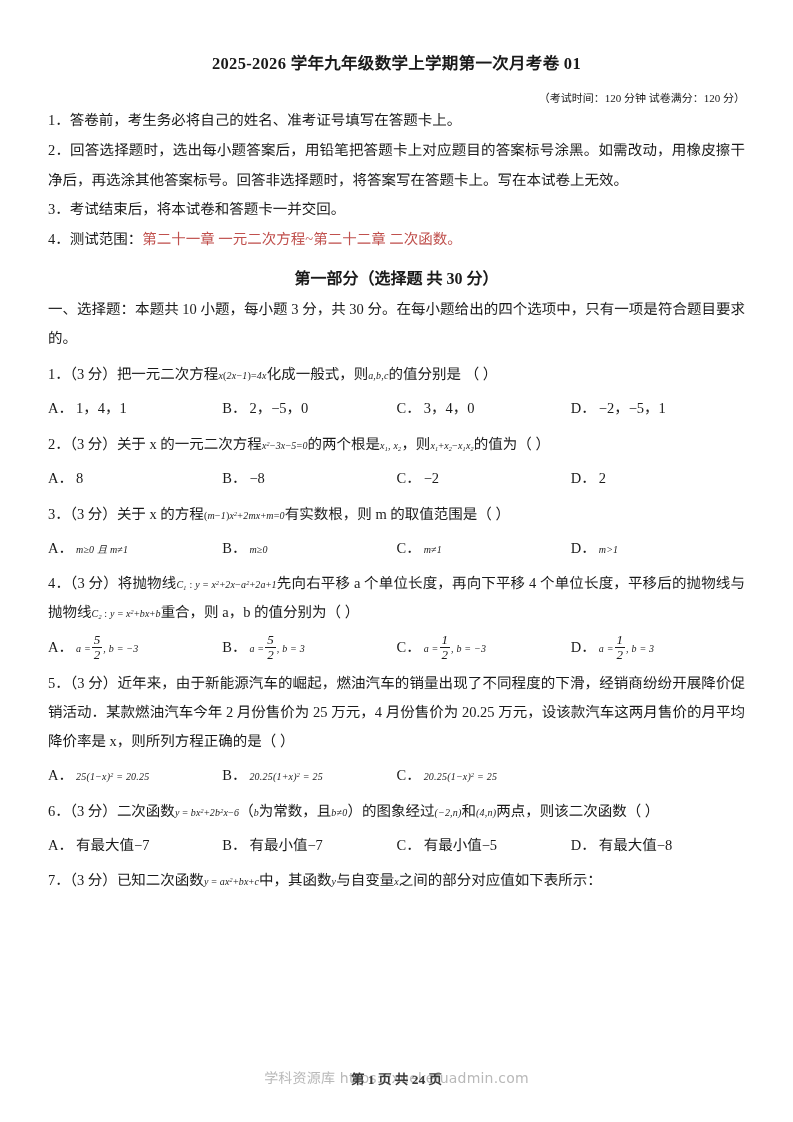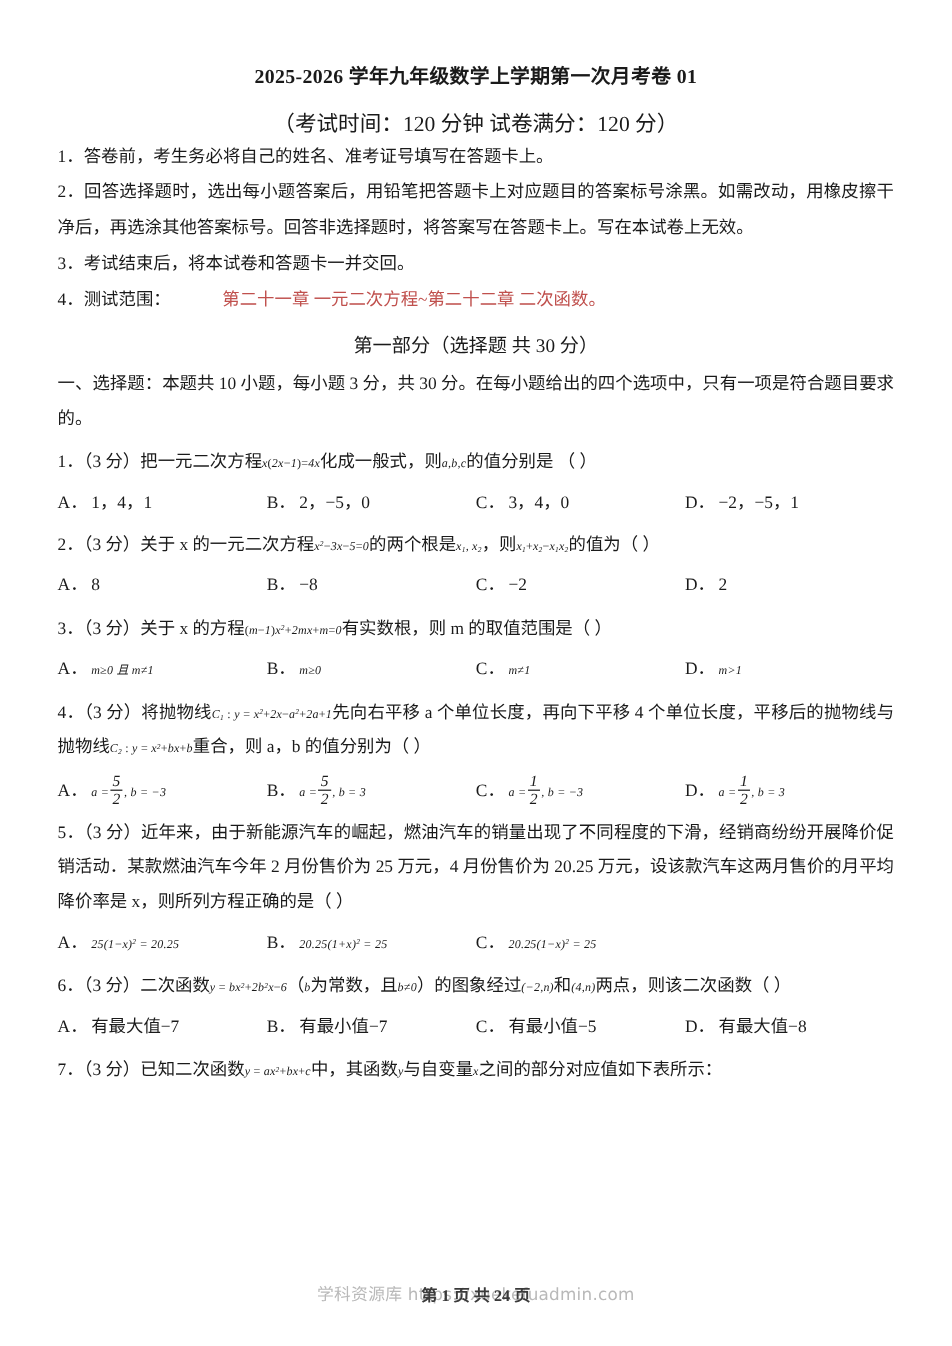--- a/index.html
+++ b/index.html
@@ -28,49 +28,48 @@
   
   .doc-title {
     text-align: center;
     font-weight: bold;
     font-size: 16.5px;
     letter-spacing: 0.3px;
     margin: 6px 0 0 0;
     line-height: 1.5;
   }
   .doc-subtitle {
-    text-align: center;
-    font-size: 18px;
+    text-align: right;
+    font-size: 11px;
     margin: 13px 0 0 0;
     line-height: 1.5;
   }
   .part-title {
     text-align: center;
-    font-weight: normal;
+    font-weight: bold;
     font-size: 16px;
     margin: 11px 0 2px 0;
     line-height: 1.6;
   }
 
   
   .notice-head {
     font-size: 14.5px;
     margin: 14px 0 0 0;
     line-height: 1.55;
   }
   .para {
     font-size: 14.5px;
     line-height: 2.05;
     margin: 0;
     text-align: justify;
     text-justify: inter-ideograph;
   }
   .red {
     color: #c0504d;
-    margin-left: 43px;
   }
 
   .section-intro {
     font-size: 14.5px;
     line-height: 2.0;
     margin: 4px 0 0 0;
     text-align: justify;
     text-justify: inter-ideograph;
   }
 

